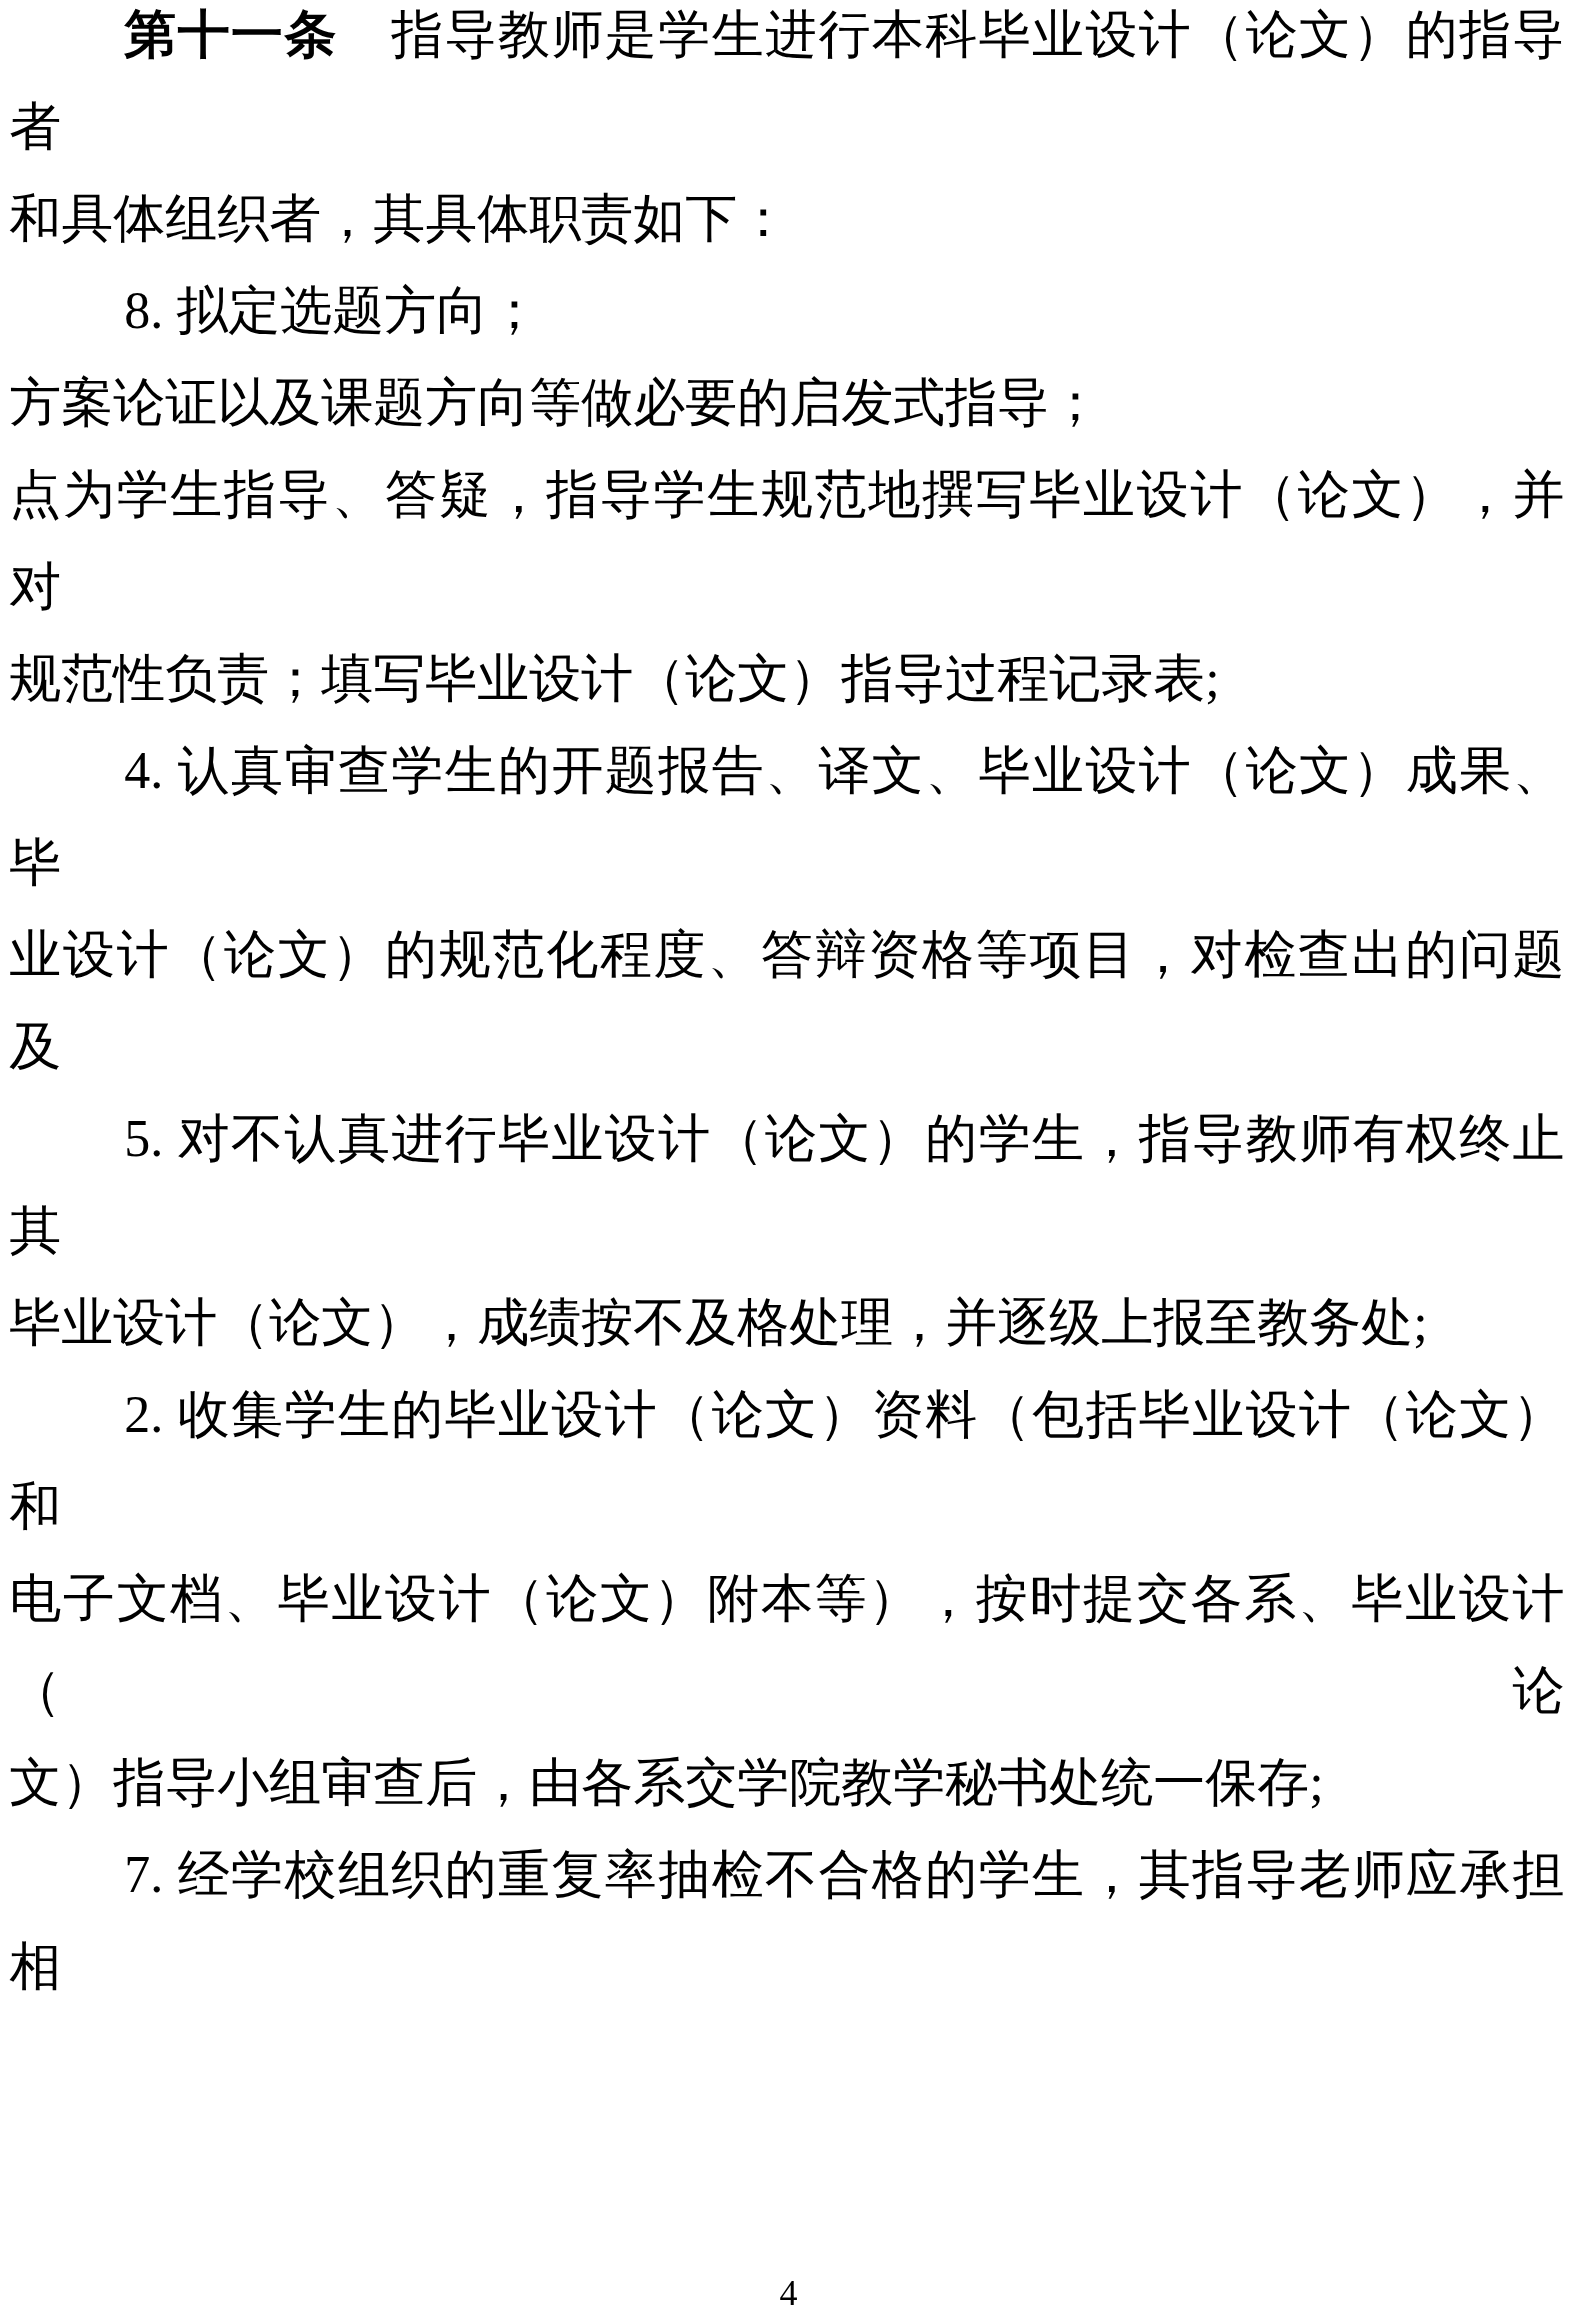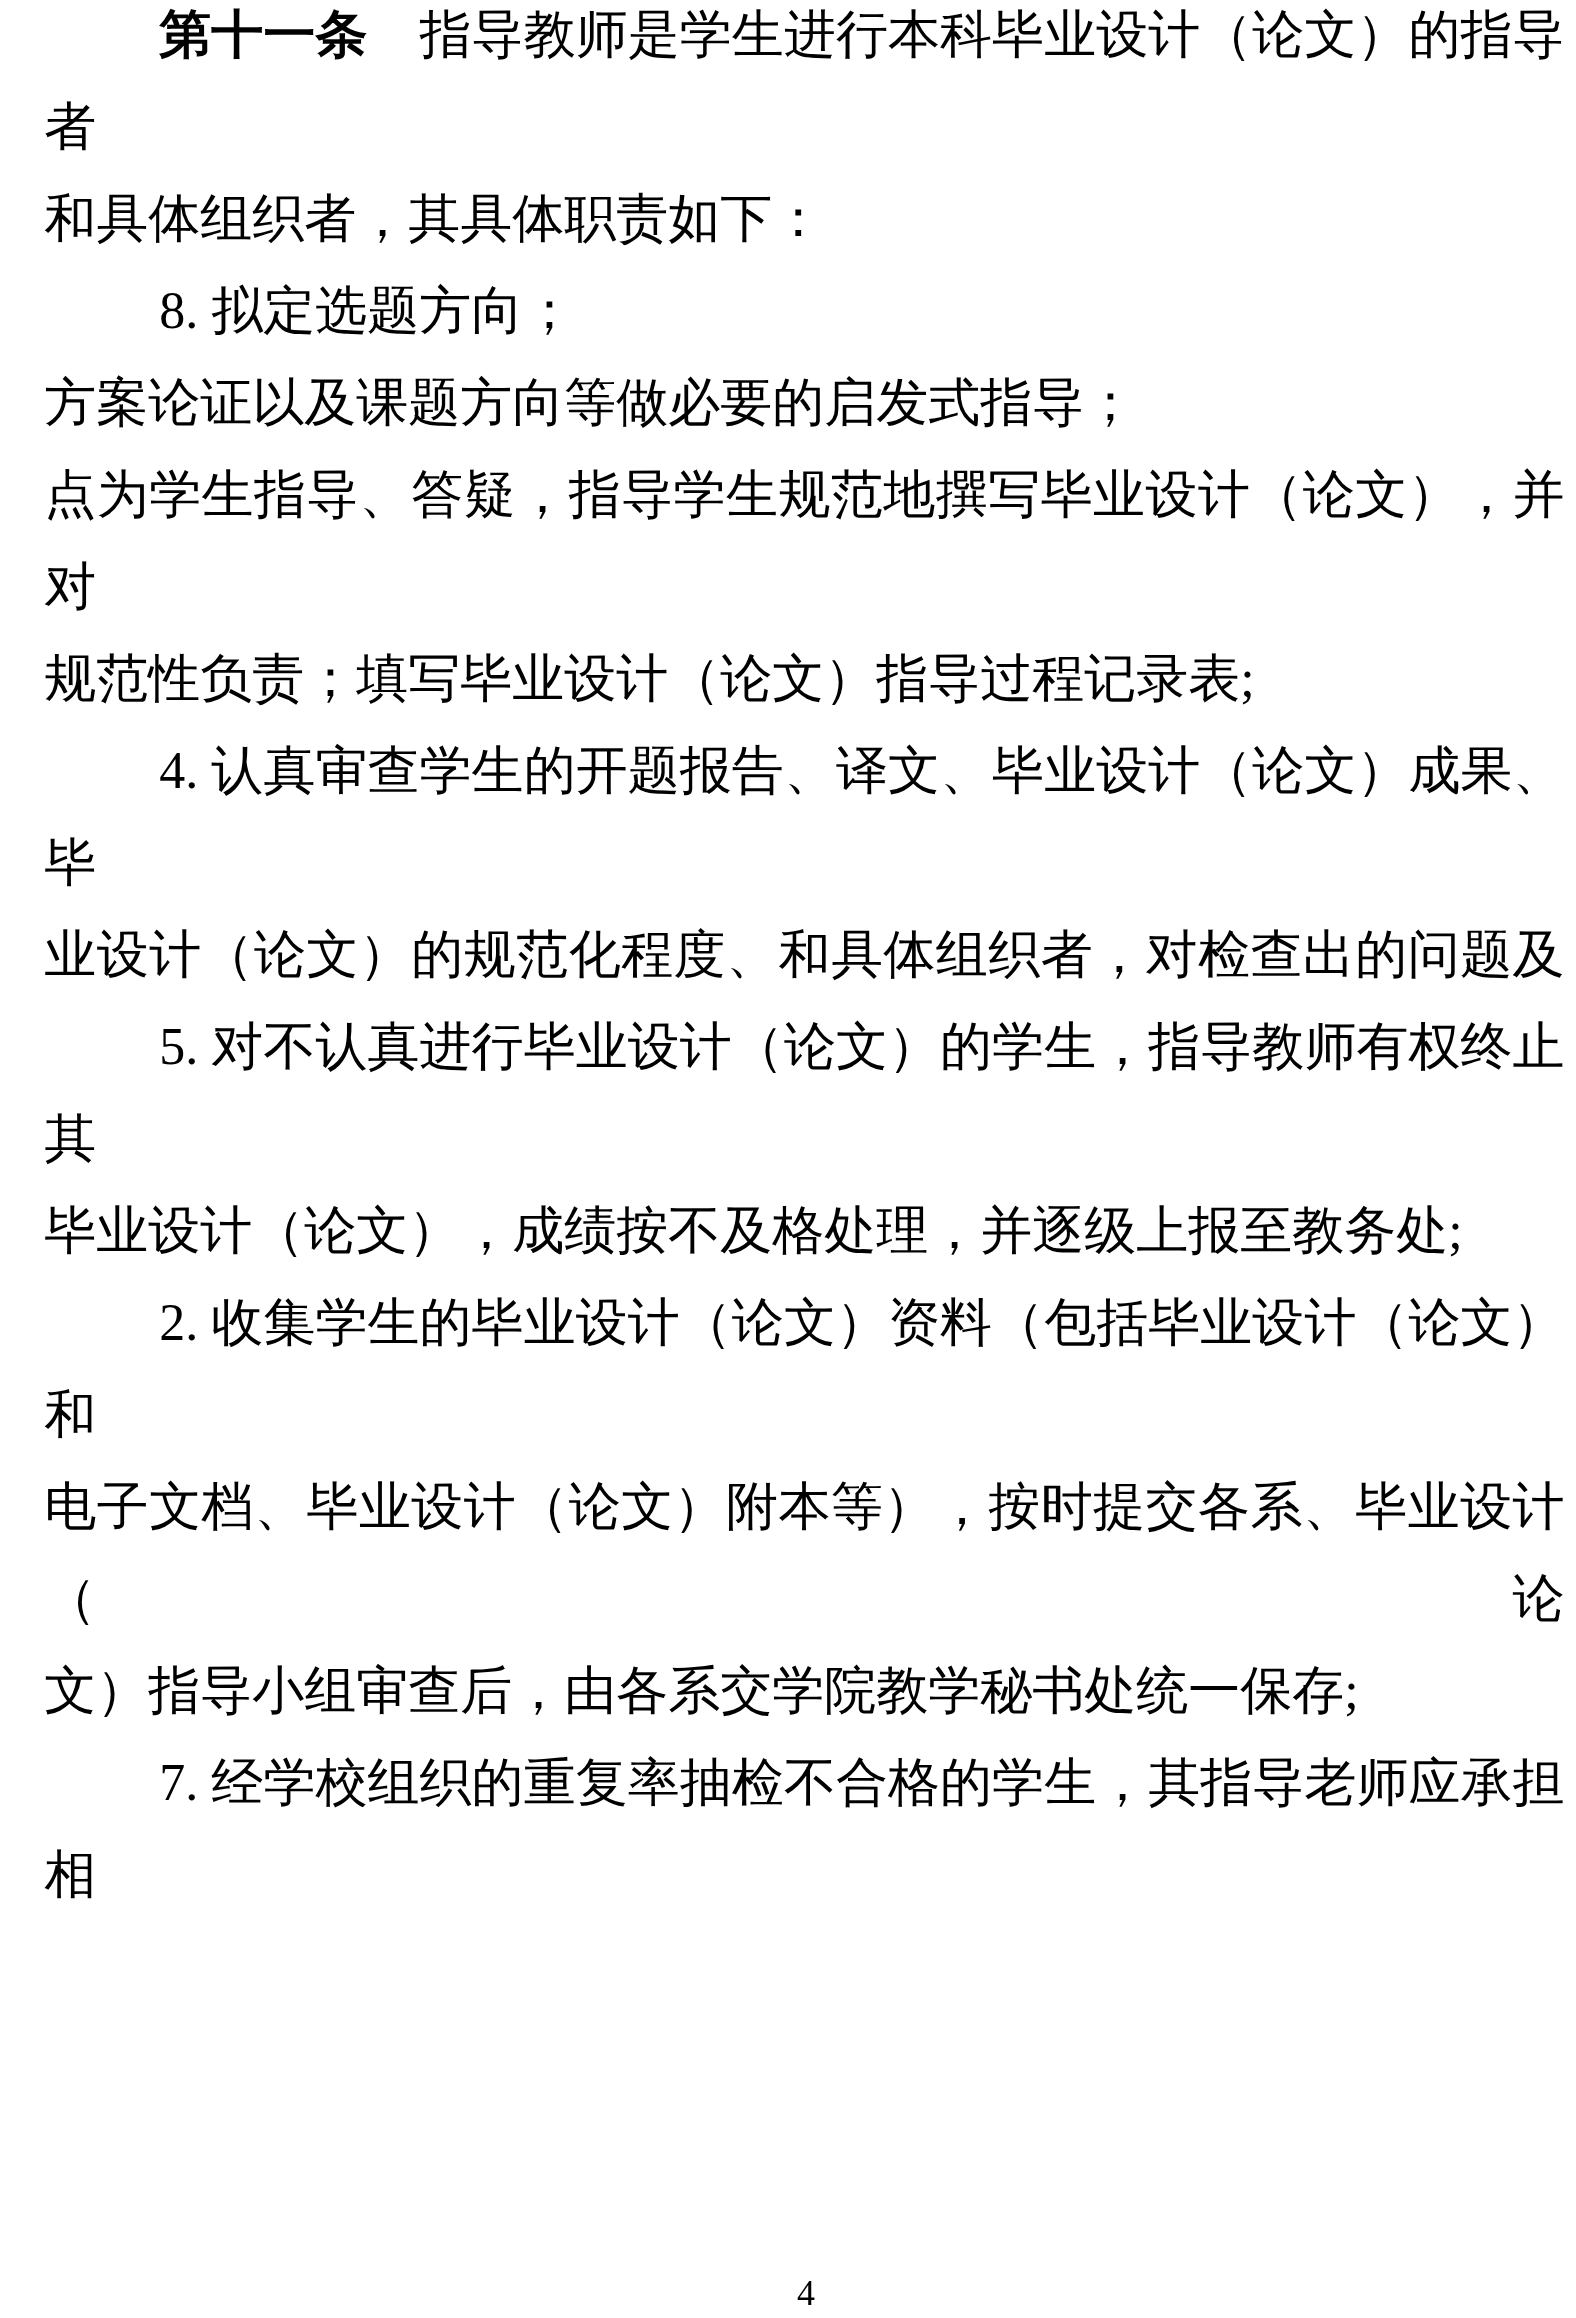--- a/index.html
+++ b/index.html
@@ -13,21 +13,20 @@
     height: 2319px;
     position: relative;
     overflow: hidden;
     font-family: "Liberation Serif", "DejaVu Serif", serif;
     color: #000000;
   }
   .page {
     position: absolute;
     inset: 0;
     background: #ffffff;
-    margin-left: 35px;
   }
   .doc-body {
     position: absolute;
     top: 0;
     left: 9.3px;
     right: 12.4px;
     margin-top: -11px;
     font-size: 52px;
     line-height: 92px;
     letter-spacing: 0;
@@ -69,21 +68,21 @@
   <div class="doc-body">
 
     <div class="line indent full"><b class="article-label">第十一条</b><span>　指导教师是学生进行本科毕业设计（论文）的指导者</span></div>
 
     <div class="line">和具体组织者，其具体职责如下：</div>
     <div class="line indent">8. 拟定选题方向；</div>
     <div class="line">方案论证以及课题方向等做必要的启发式指导；</div>
     <div class="line full">点为学生指导、答疑，指导学生规范地撰写毕业设计（论文），并对</div>
     <div class="line">规范性负责；填写毕业设计（论文）指导过程记录表;</div>
     <div class="line indent full">4. 认真审查学生的开题报告、译文、毕业设计（论文）成果、毕</div>
-    <div class="line full">业设计（论文）的规范化程度、和具体组织者，对检查出的问题及</div>
+    <div class="line full">业设计（论文）的规范化程度、答辩资格等项目，对检查出的问题及</div>
     <div class="line indent full">5. 对不认真进行毕业设计（论文）的学生，指导教师有权终止其</div>
     <div class="line">毕业设计（论文），成绩按不及格处理，并逐级上报至教务处;</div>
     <div class="line indent full">2. 收集学生的毕业设计（论文）资料（包括毕业设计（论文）和</div>
     <div class="line full">电子文档、毕业设计（论文）附本等），按时提交各系、毕业设计（论</div>
     <div class="line">文）指导小组审查后，由各系交学院教学秘书处统一保存;</div>
     <div class="line indent full">7. 经学校组织的重复率抽检不合格的学生，其指导老师应承担相</div>
 
   </div>
 
   <div class="page-number">4</div>

